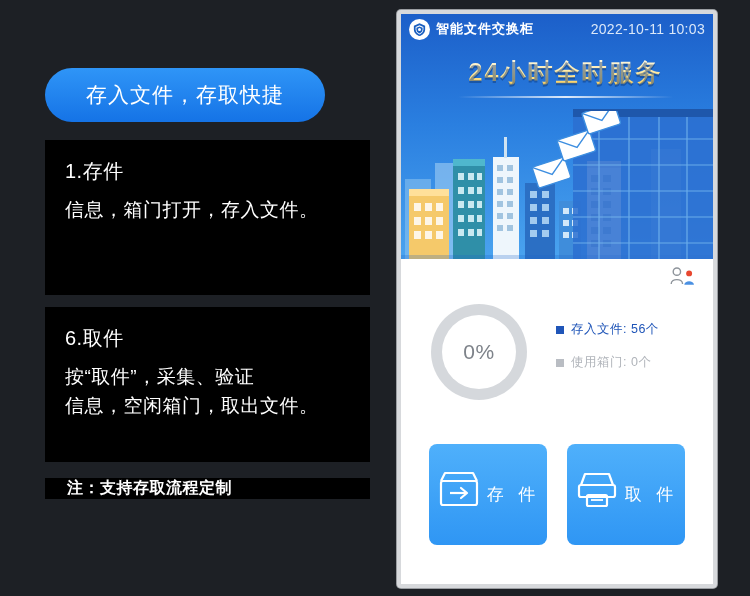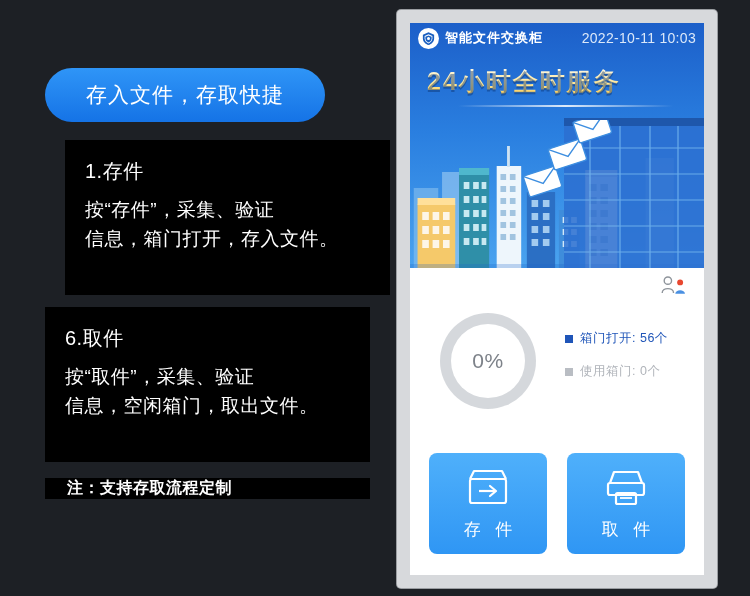--- a/index.html
+++ b/index.html
@@ -33,21 +33,21 @@
   }
 
   .card {
     position: absolute;
     left: 45px;
     width: 325px;
     background: #000000;
     color: #ffffff;
     padding: 18px 20px 20px 20px;
   }
-  .card-1 { top: 140px; height: 155px; margin-left: 20px; }
+  .card-1 { top: 140px; height: 155px; }
   .card-2 { top: 307px; height: 155px; }
 
   .card-title {
     font-size: 20px;
     margin-bottom: 10px;
     letter-spacing: 0.5px;
   }
   .card-line {
     font-size: 19px;
     line-height: 1.55;
@@ -68,21 +68,21 @@
     letter-spacing: 0.5px;
   }
 
   
   .device {
     position: absolute;
     left: 397px; top: 10px;
     width: 320px; height: 578px;
     background: #d7d9dc;
     border-radius: 4px;
-    padding: 13px;
+    padding: 4px;
     box-shadow: 0 0 0 1px #9a9da1;
   }
   .screen {
     width: 100%; height: 100%;
     background: #ffffff;
     overflow: hidden;
     position: relative;
   }
 
   
@@ -118,21 +118,21 @@
   .status-time {
     margin-left: auto;
     color: #dbe8f9;
     font-size: 14px;
     letter-spacing: 0.3px;
   }
 
   .headline-wrap {
     position: absolute;
     top: 42px; left: 17px; right: 0;
-    text-align: left;
+    text-align: center;
     z-index: 5;
   }
   .headline {
     display: inline-block;
     font-size: 25px;
     font-weight: bold;
     letter-spacing: 2px;
     background: linear-gradient(180deg, #fdfcf6 0%, #ffe89a 55%, #f4c44d 100%);
     -webkit-background-clip: text;
     background-clip: text;
@@ -204,21 +204,21 @@
     display: flex;
     justify-content: center;
     gap: 20px;
   }
   .big-btn {
     width: 118px; height: 101px;
     border-radius: 8px;
     background: linear-gradient(180deg, #4fb0fb 0%, #2f96f4 100%);
     color: #ffffff;
     display: flex;
-    flex-direction: column;
+    flex-direction: row;
     align-items: center;
     justify-content: center;
     border: none;
     cursor: pointer;
   }
   .big-btn .bi { margin-bottom: 8px; }
   .big-btn .bl { font-size: 17px; letter-spacing: 5px; text-indent: 5px; }
 
   .device-bottom-bar {
     position: absolute;
@@ -231,21 +231,20 @@
 <body>
 
 <div class="left-col">
 
   <div class="pill">
     <span>存入文件，存取快捷</span>
   </div>
 
   <div class="card card-1">
     <div class="card-title">1.存件</div>
-    <div class="card-line">按“存件”，采集、验证</div>
     <div class="card-line">信息，箱门打开，存入文件。</div>
   </div>
 
   <div class="card card-2">
     <div class="card-title">6.取件</div>
     <div class="card-line">按“取件”，采集、验证</div>
     <div class="card-line">信息，空闲箱门，取出文件。</div>
   </div>
 
   <div class="note">
@@ -420,21 +419,21 @@
 
       <div class="donut-wrap">
         <div class="donut" style="background: conic-gradient(rgb(154, 160, 167) 0deg, rgb(154, 160, 167) 0deg, rgb(213, 216, 220) 0deg, rgb(213, 216, 220) 360deg);">
           <div class="donut-hole">0%</div>
         </div>
       </div>
 
       <div class="legend">
         <div class="legend-row legend-free">
           <span class="legend-sq"></span>
-          <span>箱门打开: 56个</span>
+          <span>存入文件: 56个</span>
         </div>
         <div class="legend-row legend-used">
           <span class="legend-sq"></span>
           <span>使用箱门: 0个</span>
         </div>
       </div>
     </div>
 
     <div class="btn-row">
       <button class="big-btn">

